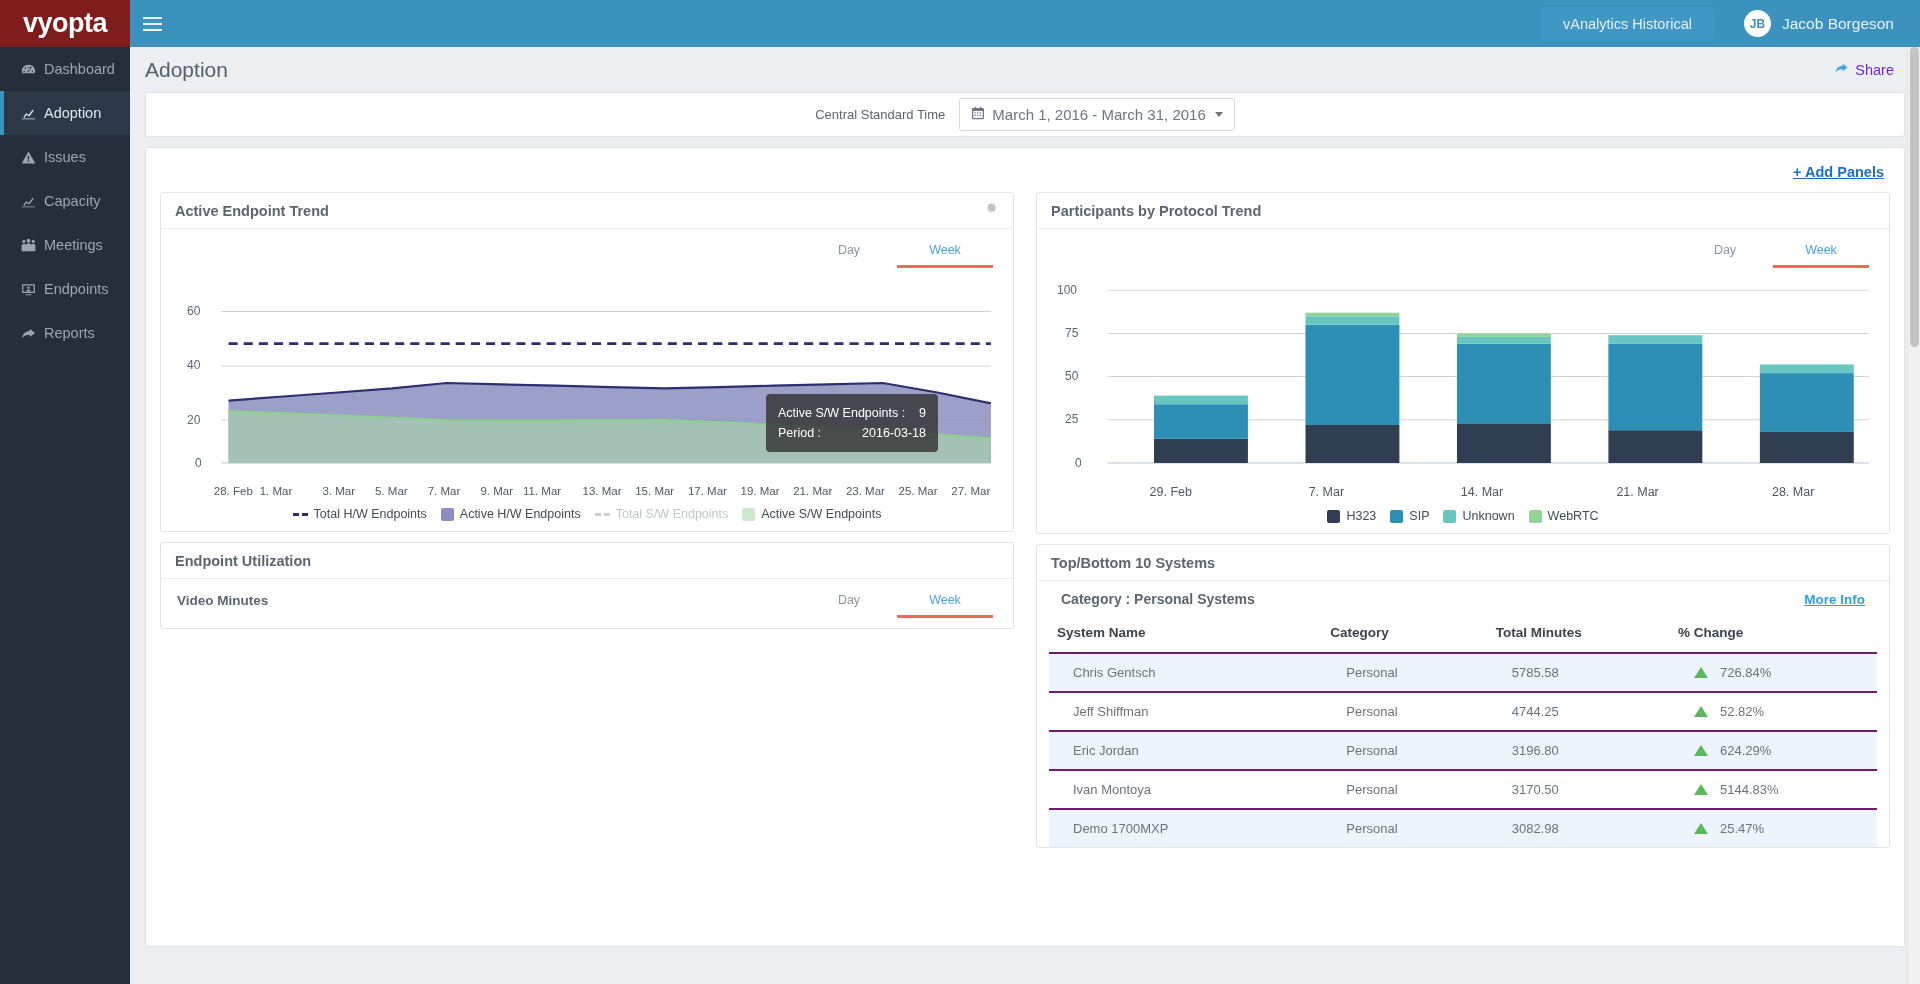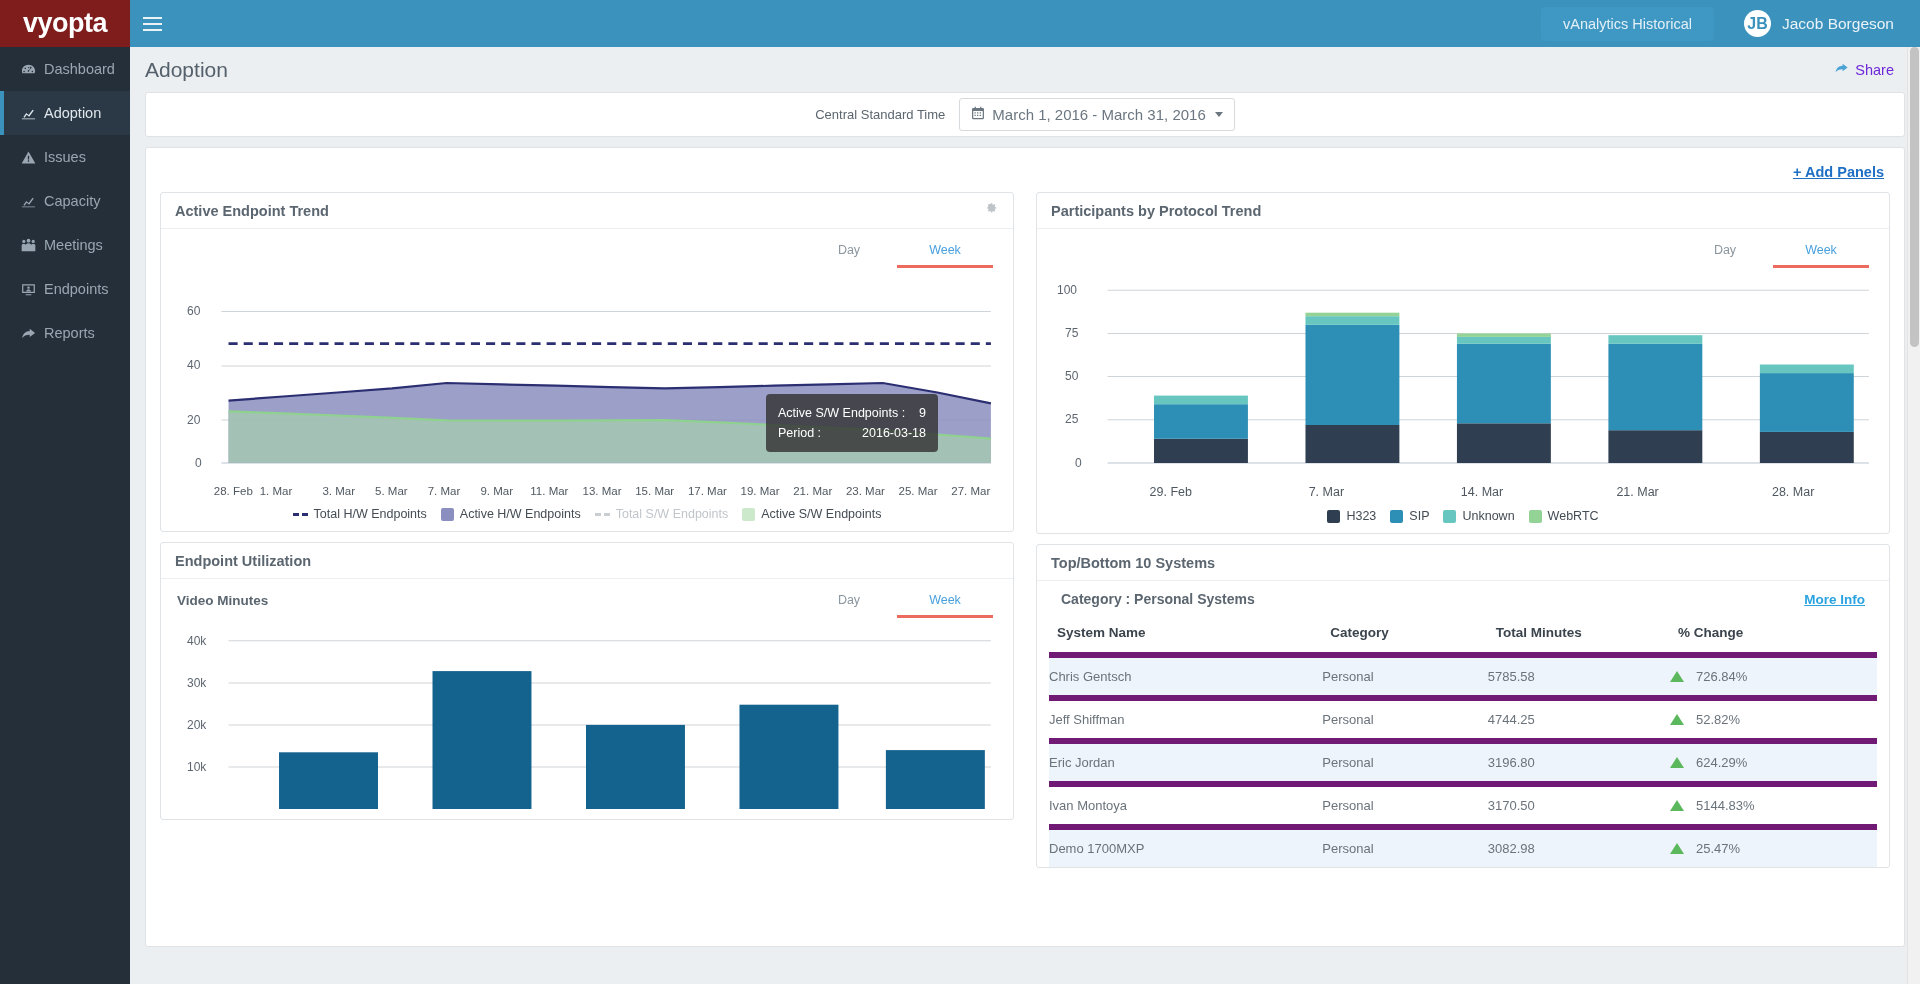--- a/index.html
+++ b/index.html
@@ -46,21 +46,21 @@
     background: #3f97c3; color: #e4f0f7;
     border: none; border-radius: 4px;
     font-size: 14.5px; padding: 9px 22px;
     font-family: "Liberation Sans", sans-serif;
     cursor: pointer;
   }
   .user-block { display: flex; align-items: center; gap: 11px; cursor: pointer; }
   .avatar {
     width: 27px; height: 27px; border-radius: 50%;
     background: #ffffff; color: #3b92bd;
-    font-size: 16px; font-weight: 700;
+    font-size: 12px; font-weight: 700;
     display: flex; align-items: center; justify-content: center;
   }
   .user-name { color: #eaf3f8; font-size: 15.5px; }
 
   
   .shell { flex: 1; display: flex; min-height: 0; }
 
   
   .sidebar {
     width: 130px; min-width: 130px;
@@ -175,22 +175,22 @@
   
   .cat-row { display: flex; align-items: center; padding: 10px 12px 14px 12px; }
   .cat-text { font-size: 14px; color: #5b6670; font-weight: 700; }
   .more-info { margin-left: auto; color: #2aa3e0; font-size: 13.5px; font-weight: 700; text-decoration: underline; cursor: pointer; }
   table.sys { width: 100%; border-collapse: collapse; }
   table.sys th {
     text-align: left; font-size: 13.5px; color: #3b444c; font-weight: 700;
     padding: 4px 8px 12px 8px;
   }
   table.sys td {
-    font-size: 13px; color: #6a737b; padding: 11px 0;
-    border-top: 6px solid #701a75;
+    font-size: 13px; color: #6a737b; padding: 11px 24px;
+    border-top: 2px solid #701a75;
   }
   table.sys tr.alt td { background: #eef4fb; }
   .tri-up {
     width: 0; height: 0; display: inline-block;
     border-left: 7px solid transparent; border-right: 7px solid transparent;
     border-bottom: 11px solid #5cb85c; margin-right: 12px; vertical-align: -1px;
   }
   .pct-cell { display: flex; align-items: center; }
 
   
@@ -366,21 +366,21 @@
                 <span class="axis-label" style="left:22px;top:188px;">0</span>
               </div>
 
               <div style="display:flex;padding:2px 4px 0 34px;">
                 <span class="tkx" style="flex:1;text-align:center;font-size:11.5px;color:#4f5860;">28. Feb</span>
                 <span style="flex:1;text-align:left;font-size:11.5px;color:#4f5860;">1. Mar</span>
                 <span style="flex:1;text-align:center;font-size:11.5px;color:#4f5860;">3. Mar</span>
                 <span style="flex:1;text-align:center;font-size:11.5px;color:#4f5860;">5. Mar</span>
                 <span style="flex:1;text-align:center;font-size:11.5px;color:#4f5860;">7. Mar</span>
                 <span style="flex:1;text-align:center;font-size:11.5px;color:#4f5860;">9. Mar</span>
-                <span style="flex:1;text-align:center;font-size:11.5px;color:#4f5860;">11. Mar</span>
+                <span style="flex:1;text-align:left;font-size:11.5px;color:#4f5860;">11. Mar</span>
                 <span style="flex:1;text-align:center;font-size:11.5px;color:#4f5860;">13. Mar</span>
                 <span style="flex:1;text-align:center;font-size:11.5px;color:#4f5860;">15. Mar</span>
                 <span style="flex:1;text-align:center;font-size:11.5px;color:#4f5860;">17. Mar</span>
                 <span style="flex:1;text-align:center;font-size:11.5px;color:#4f5860;">19. Mar</span>
                 <span style="flex:1;text-align:center;font-size:11.5px;color:#4f5860;">21. Mar</span>
                 <span style="flex:1;text-align:center;font-size:11.5px;color:#4f5860;">23. Mar</span>
                 <span style="flex:1;text-align:center;font-size:11.5px;color:#4f5860;">25. Mar</span>
                 <span style="flex:1;text-align:center;font-size:11.5px;color:#4f5860;">27. Mar</span>
               </div>
 
@@ -422,38 +422,20 @@
             </div>
             <div class="panel-body">
               <div style="display:flex;align-items:flex-start;">
                 <span style="font-size:13.5px;color:#5b6670;font-weight:700;padding:6px 0 0 4px;">Video Minutes</span>
                 <div class="dw-tabs" style="margin-left:auto;">
                   <div class="dw-tab">Day</div>
                   <div class="dw-tab on">Week</div>
                 </div>
               </div>
 
-              <div class="plot" style="height:185px;margin-top:6px;">
-                <svg viewBox="0 0 820 185" preserveAspectRatio="none" style="width:100%;height:185px;display:block;">
-
-                  <line x1="55" y1="16.8" x2="810" y2="16.8" stroke="#cfd4d8" stroke-width="1"></line>
-                  <line x1="55" y1="58.9" x2="810" y2="58.9" stroke="#cfd4d8" stroke-width="1"></line>
-                  <line x1="55" y1="100.9" x2="810" y2="100.9" stroke="#cfd4d8" stroke-width="1"></line>
-                  <line x1="55" y1="143.0" x2="810" y2="143.0" stroke="#cfd4d8" stroke-width="1"></line>
-                  <rect x="105" y="128.3" width="98" height="56.7" fill="#14638f"></rect>
-                  <rect x="257" y="47.1" width="98" height="137.9" fill="#14638f"></rect>
-                  <rect x="409" y="100.9" width="98" height="84.1" fill="#14638f"></rect>
-                  <rect x="561" y="80.7" width="98" height="104.3" fill="#14638f"></rect>
-                  <rect x="706" y="126.1" width="98" height="58.9" fill="#14638f"></rect>
-                </svg>
-                <span class="axis-label" style="left:14px;top:10px;">40k</span>
-                <span class="axis-label" style="left:14px;top:52px;">30k</span>
-                <span class="axis-label" style="left:14px;top:94px;">20k</span>
-                <span class="axis-label" style="left:14px;top:136px;">10k</span>
-              </div>
             </div>
           </div>
 
         </div>
 
         <div class="col">
 
           <div class="panel">
             <div class="panel-head">
               <span class="panel-title">Participants by Protocol Trend</span>

